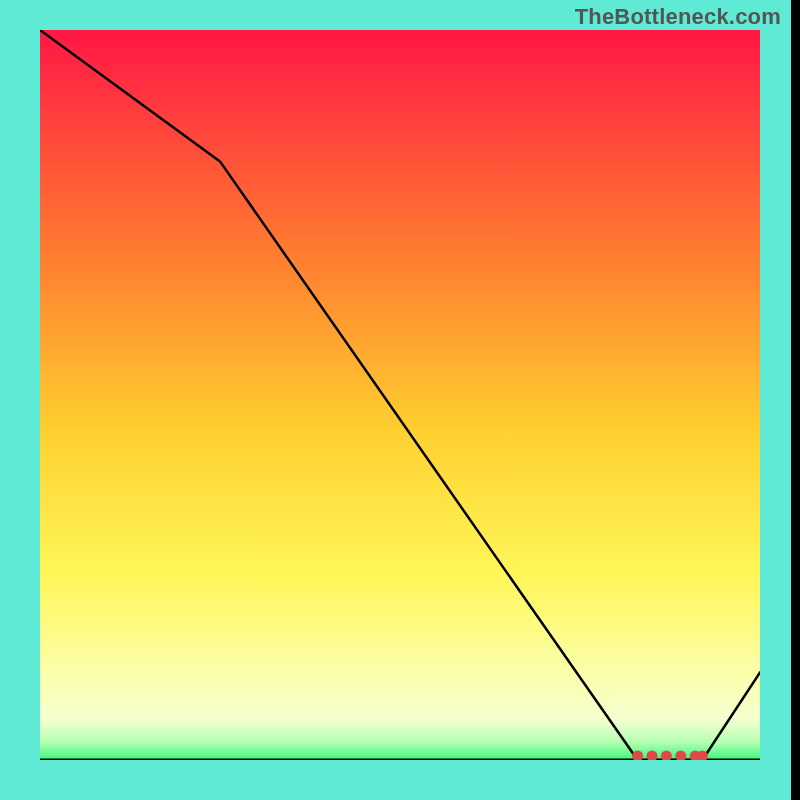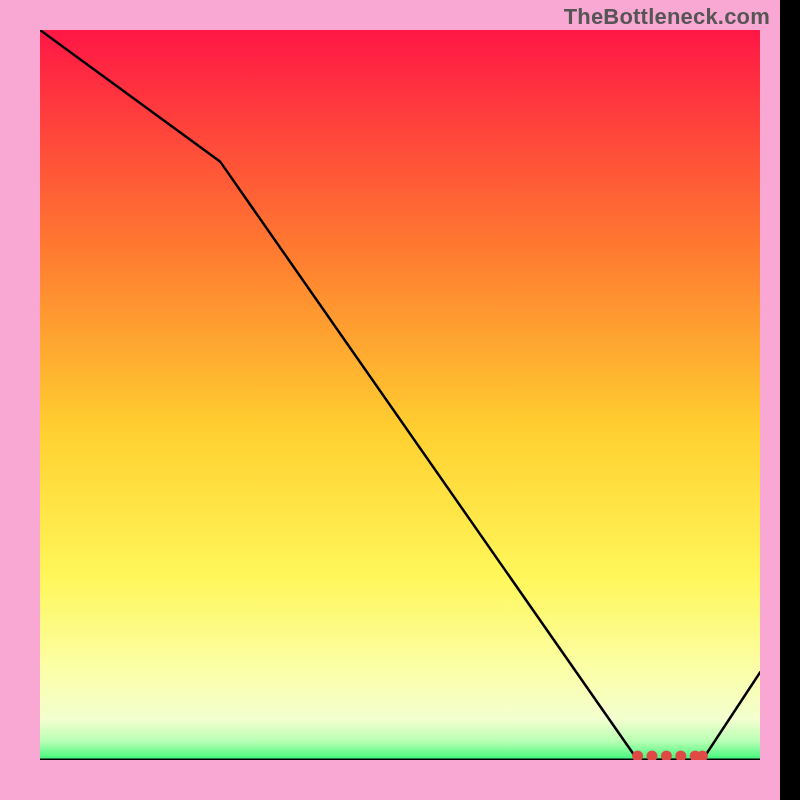--- a/index.html
+++ b/index.html
@@ -8,21 +8,22 @@
     width: 800px;
     height: 800px;
     background: #000;
     overflow: hidden;
     font-family: Arial, Helvetica, sans-serif;
   }
   .frame {
     position: relative;
     width: 780px;
     height: 800px;
-    background: #f9a8d4;
+    background: #5eead4;
+    padding-left: 11px;
   }
   .attribution {
     position: absolute;
     top: 4px;
     right: 10px;
     color: #555;
     font-size: 22px;
     font-weight: 600;
     letter-spacing: 0.2px;
     z-index: 5;

